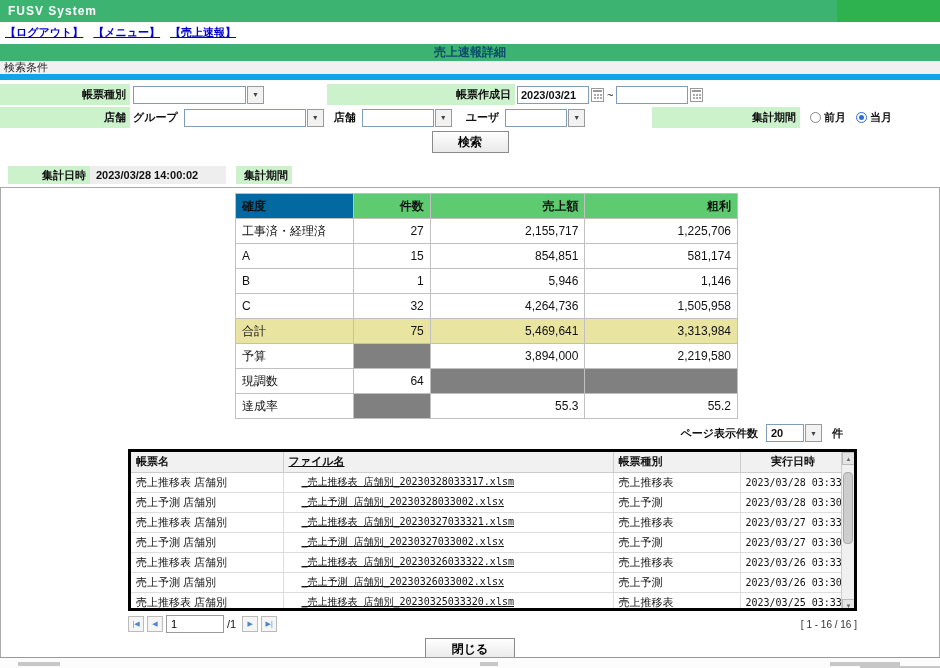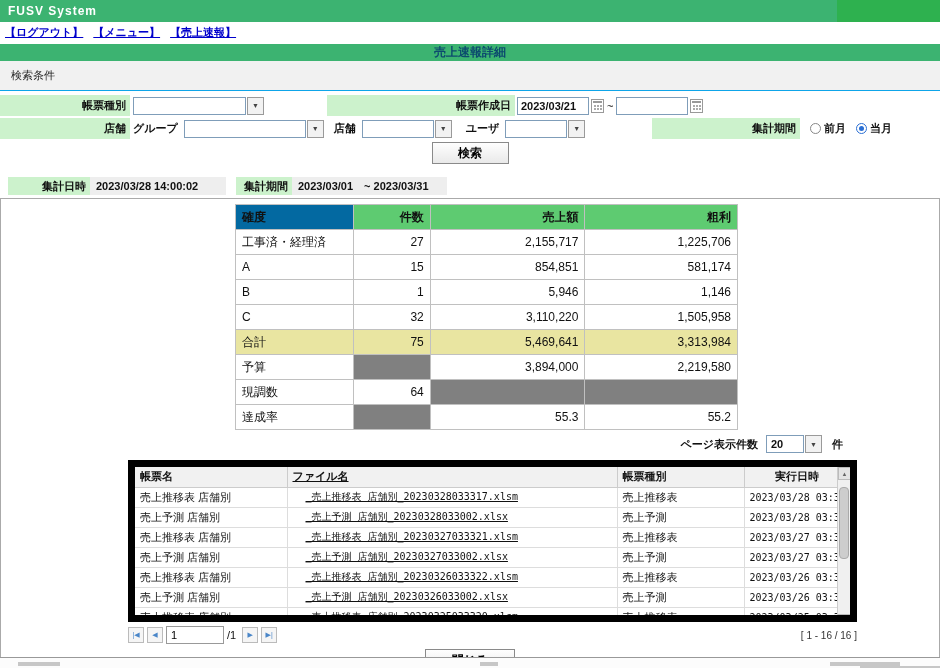--- a/index.html
+++ b/index.html
@@ -13,22 +13,22 @@
 
   
   .navlinks { height:20px; display:flex; align-items:center; gap:10px; padding-left:5px; background:#fff;text-align:center; }
   .navlinks a { color:#0000cc; font-size:11px; font-weight:bold; text-decoration:underline; cursor:pointer; }
 
   
   .titlebar { height:17px; background:#3cb371; color:#0c4a6e; font-weight:bold; font-size:12px;
     display:flex; align-items:center; justify-content:center; margin-top:2px; }
 
   
-  .condbar { height:30px; background:#f1f1f1; border-bottom:1px solid #0ea5e9; font-size:11px;
-    display:flex; align-items:center; padding-left:11px; color:#222; }
+  .condbar { height:19px; background:#f1f1f1; border-bottom:6px solid #0ea5e9; font-size:11px;
+    display:flex; align-items:center; padding-left:4px; color:#222; }
 
   .frow { display:flex; align-items:center; height:23px; font-size:11px; }
   .glabel { background:#ccf2cc; font-weight:bold; text-align:right; padding-right:4px;
     height:21px; display:flex; align-items:center; justify-content:flex-end; }
   .glabel.w130 { width:130px; }
   .combo { display:flex; align-items:center; margin-left:3px; }
   .combo .field { border:1px solid #7f9db9; background:#fff; height:18px; font-size:11px; padding:0 3px; }
   .combo .drop { width:17px; height:18px; margin-left:1px; border:1px solid #9a9a9a; background:#f2f2f2;
     display:flex; align-items:center; justify-content:center; font-size:7px; color:#444; cursor:pointer; }
   .datefield { border:1px solid #7f9db9; background:#fff; height:18px; display:flex; align-items:center;
@@ -77,21 +77,21 @@
   .maintable td.graycell { background:#808080; }
 
   .pagesizerow { height:20px; margin-top:4px; display:flex; align-items:center; justify-content:flex-end;
     padding-right:96px; font-size:11px; }
   .pagesizerow .lbl { font-weight:bold; margin-right:8px; }
   .pagesizerow .psfield { border:1px solid #7f9db9; background:#fff; width:38px; height:18px;
     display:flex; align-items:center; padding-left:4px; font-weight:bold; }
   .pagesizerow .unit { margin-left:10px; font-weight:bold; }
 
   
-  .filewrap { position:relative; margin:6px 0 0 127px; width:729px; height:162px; border:7px solid #000000;
+  .filewrap { position:relative; margin:6px 0 0 127px; width:729px; height:162px; border:3px solid #000000;
     overflow:hidden; background:#fff; }
   .filetable { width:715px; table-layout:fixed; font-size:11px; }
   .filetable th { background:#f1f1f1; border:1px solid #ccc; border-top:none; height:20px;
     text-align:left; padding:0 5px; font-weight:bold; }
   .filetable th:first-child, .filetable td:first-child { border-left:none; }
   .filetable th.c-center { text-align:center; }
   .filetable td { border:1px solid #ddd; height:20px; padding:0 5px; white-space:nowrap; overflow:hidden; }
   .filetable .col-name { width:152px; } .filetable .col-file { width:330px;text-decoration:underline; }
   .filetable .col-type { width:127px; } .filetable .col-dt { width:106px; }
   .filetable td.mono { font-family:"DejaVu Sans Mono","Liberation Mono",monospace; font-size:10px; }
@@ -186,21 +186,20 @@
 
 <div class="btnrow">
   <button class="btn btn-search">検索</button>
 </div>
 
 <div class="summaryrow">
   <div class="sumlabel w82">集計日時</div>
   <div class="sumval w136">2023/03/28 14:00:02</div>
   <div class="sumgap"></div>
   <div class="sumlabel w56">集計期間</div>
-  <div class="sumval w155">2023/03/01　~ 2023/03/31</div>
 </div>
 
 <div class="mainbox">
 
   <table class="maintable">
     <thead>
       <tr>
         <th class="h-label">確度</th>
         <th class="h-num w-count">件数</th>
         <th class="h-num w-sales">売上額</th>
@@ -222,21 +221,21 @@
         </tr>
         <tr>
           <td class="c-label">B</td>
           <td class="c-num w-count">1</td>
           <td class="c-num w-sales">5,946</td>
           <td class="c-num w-profit">1,146</td>
         </tr>
         <tr>
           <td class="c-label">C</td>
           <td class="c-num w-count">32</td>
-          <td class="c-num w-sales">3,110,220</td>
+          <td class="c-num w-sales">4,264,736</td>
           <td class="c-num w-profit">1,505,958</td>
         </tr>
         <tr class="total">
           <td class="c-label">合計</td>
           <td class="c-num w-count">75</td>
           <td class="c-num w-sales">5,469,641</td>
           <td class="c-num w-profit">3,313,984</td>
         </tr>
         <tr>
           <td class="c-label">予算</td>

